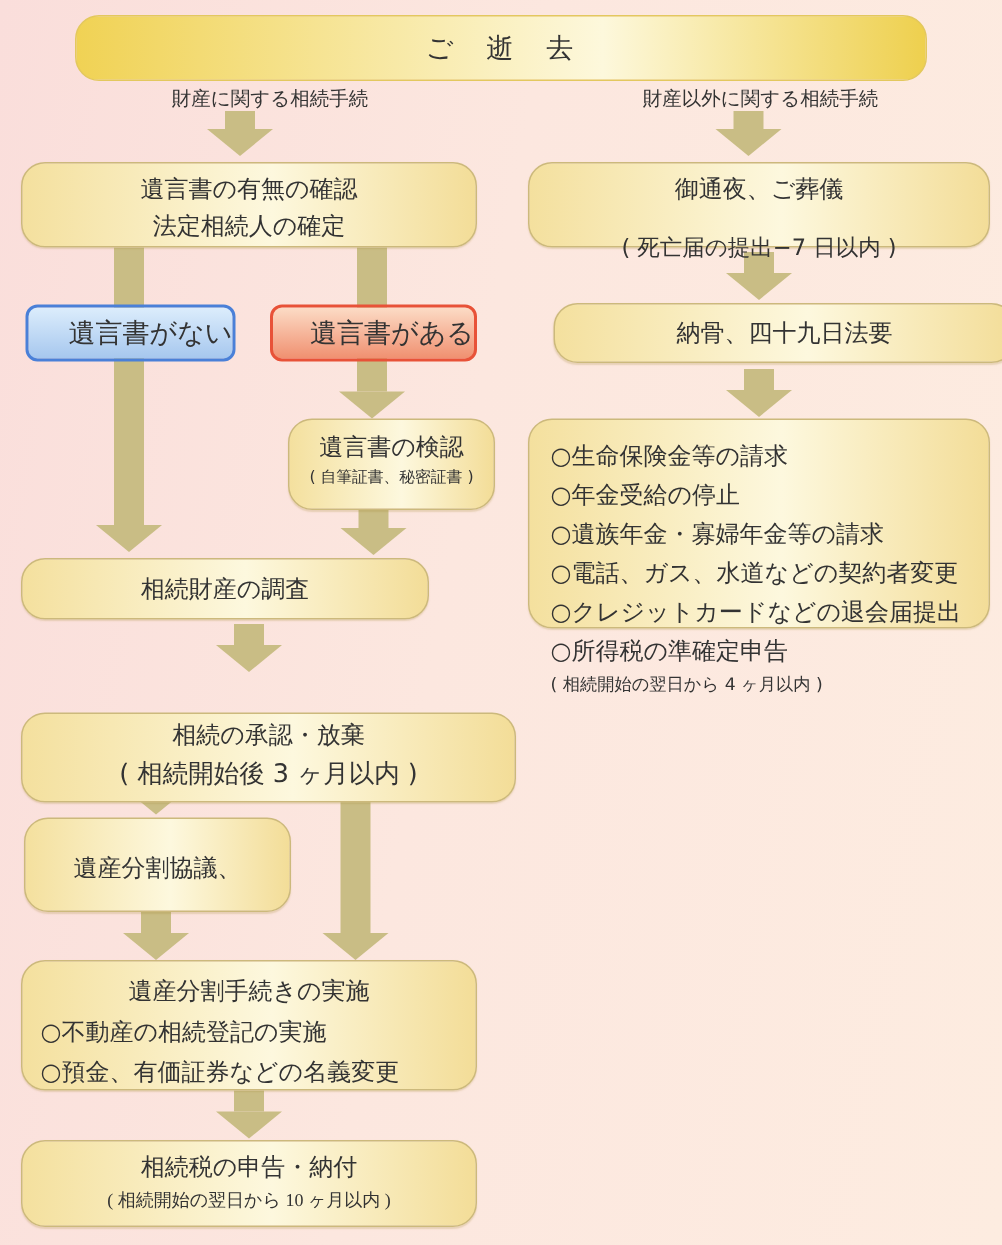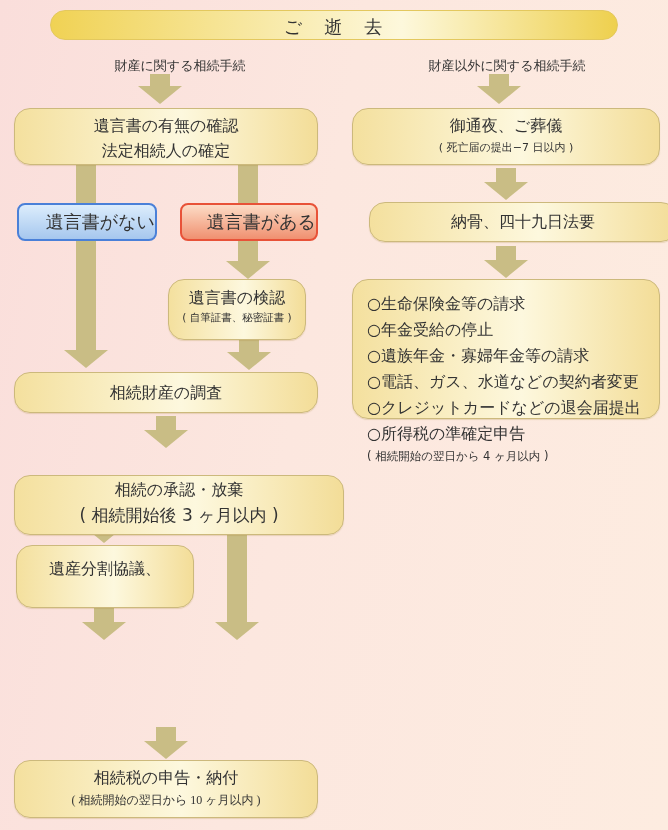--- a/index.html
+++ b/index.html
@@ -4,24 +4,24 @@
 <style>
   * { margin:0; padding:0; box-sizing:border-box; }
   body { background:#fff; font-family:"DejaVu Sans", sans-serif; }
   .canvas {
     position:relative; width:668px; height:830px; overflow:hidden;
     background:linear-gradient(100deg, #fadedb 0%, #fce7df 45%, #fdece0 100%);
     color:#333;
   }
   
   .banner {
-    position:absolute; left:50px; top:10px; width:568px; height:30px;
+    position:absolute; left:50px; top:10px; width:568px; height:44px;
     background:linear-gradient(90deg, #f0d254 0%, #fdf8dc 62%, #eed04e 100%);
     border:1px solid #e3c85e; border-radius:16px;
-    display:flex; align-items:flex-end; justify-content:center;
+    display:flex; align-items:center; justify-content:center;
     font-size:18px; letter-spacing:2px;
   }
   
   .col-label { position:absolute; top:57px; font-size:13px; text-align:center; white-space:nowrap; }
   
   .ybox {
     position:absolute; z-index:2;
     background:linear-gradient(90deg, #f4e09e 0%, #fdf8de 55%, #f3dd98 100%);
     border:1px solid #ccb97c; border-radius:16px;
     box-shadow:0 1px 1px rgba(170,140,60,.25);
@@ -39,33 +39,33 @@
   
   .arrow { position:absolute; width:44px; display:flex; flex-direction:column; align-items:center; z-index:1; }
   .arrow .shaft { width:20px; flex:1 1 auto; background:#c9bd85; }
   .arrow .head { flex:0 0 auto; width:0; height:0;
     border-left:22px solid transparent; border-right:22px solid transparent;
     border-top:18px solid #c9bd85; }
   
   .b-confirm   { left:14px;  top:108px; width:304px; height:57px; padding-top:4px; line-height:25px; }
   .t-nowill    { left:17px;  top:203px; width:140px; height:38px; }
   .t-haswill   { left:180px; top:203px; width:138px; height:38px; }
-  .b-probate   { left:168px; top:279px; width:138px; height:61px; padding-top:8px; }
+  .b-probate   { left:192px; top:279px; width:138px; height:61px; padding-top:8px; }
   .b-probate .note { margin-top:2px; font-size:10.5px; }
-  .b-survey    { left:14px;  top:372px; width:304px; height:41px; line-height:39px; }
+  .b-survey    { left:14px;  top:372px; width:272px; height:41px; line-height:39px; }
   .b-approval  { left:14px;  top:475px; width:330px; height:60px; padding-top:4px; }
   .b-approval .note { margin-top:3px; font-size:17px; }
-  .b-talks     { left:16px;  top:545px; width:178px; height:63px; padding-top:10px; line-height:26px; }
+  .b-talks     { left:16px;  top:545px; width:178px; height:63px; padding-top:20px; line-height:26px; }
   .b-exec      { left:14px;  top:640px; width:304px; height:87px; padding-top:6px; }
   .b-exec .title { line-height:27px; }
   .b-exec .item { display:block; text-align:left; padding-left:12px; line-height:27px; }
   .b-tax       { left:14px;  top:760px; width:304px; height:58px; padding-top:7px; }
   .b-tax .note { margin-top:3px; font-size:12px;font-family:Liberation Serif, serif; }
   .b-funeral   { left:352px; top:108px; width:308px; height:57px; padding-top:7px; }
-  .b-funeral .note { margin-top:3px; font-size:11px; }
+  .b-funeral .note { margin-top:19px; font-size:15px; }
   .b-interment { left:352px; top:202px; width:308px; height:40px; line-height:38px;margin-left:17px; }
   .b-checklist { left:352px; top:279px; width:308px; height:140px; padding:11px 0 0 14px; text-align:left; }
   .b-checklist .item { display:block; line-height:26px; white-space:nowrap; }
   .b-checklist .note { margin-top:2px; font-size:11.5px; }
 </style>
 </head>
 <body>
 
 <div class="canvas">
 
@@ -142,20 +142,25 @@
 
   <div class="ybox b-talks">
     <span class="title">遺産分割協議、</span>
   </div>
 
   <div class="arrow" style="left:82px; top:608px; height:32px;">
     <div class="shaft"></div>
     <div class="head"></div>
   </div>
 
+  <div class="ybox b-exec">
+    <span class="title">遺産分割手続きの実施</span>
+    <span class="item">○不動産の相続登記の実施</span>
+    <span class="item">○預金、有価証券などの名義変更</span>
+  </div>
 
   <div class="arrow" style="left:144px; top:727px; height:32px;">
     <div class="shaft"></div>
     <div class="head"></div>
   </div>
 
   <div class="ybox b-tax">
     <span class="title">相続税の申告・納付</span>
     <span class="note">( 相続開始の翌日から 10 ヶ月以内 )</span>
   </div>

